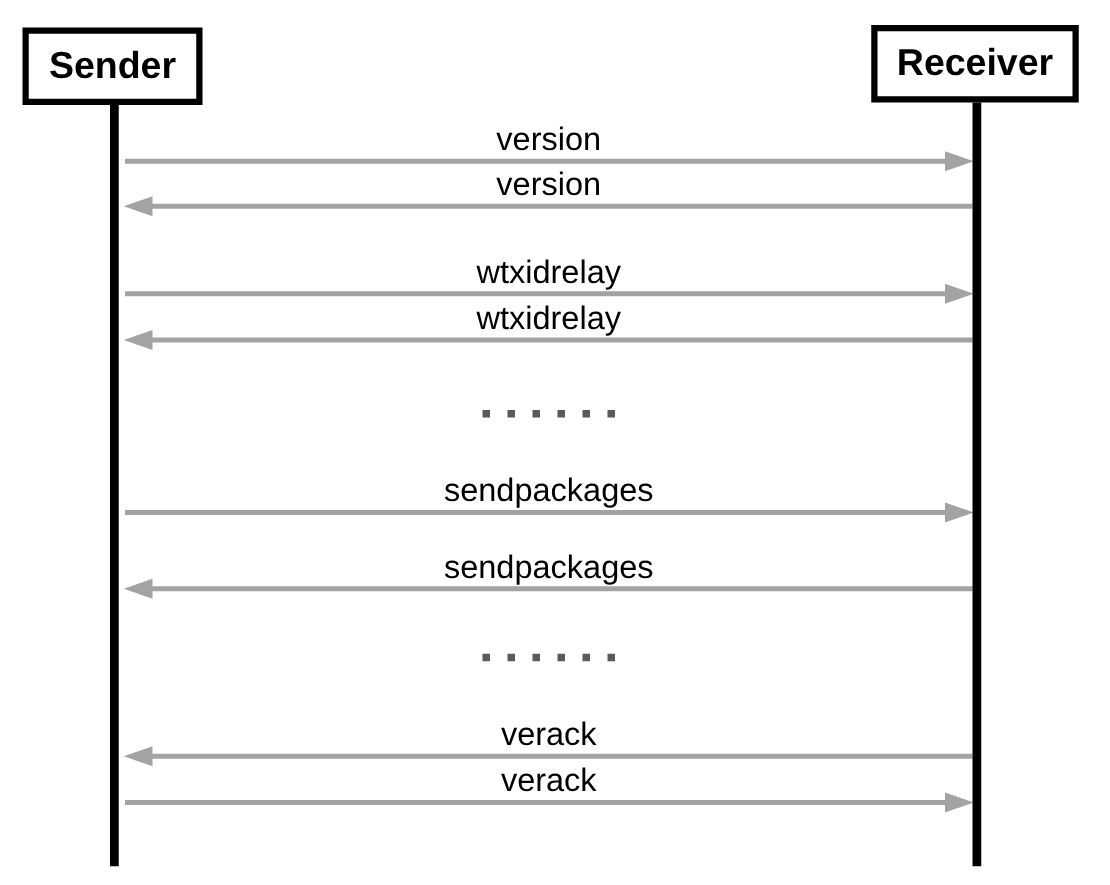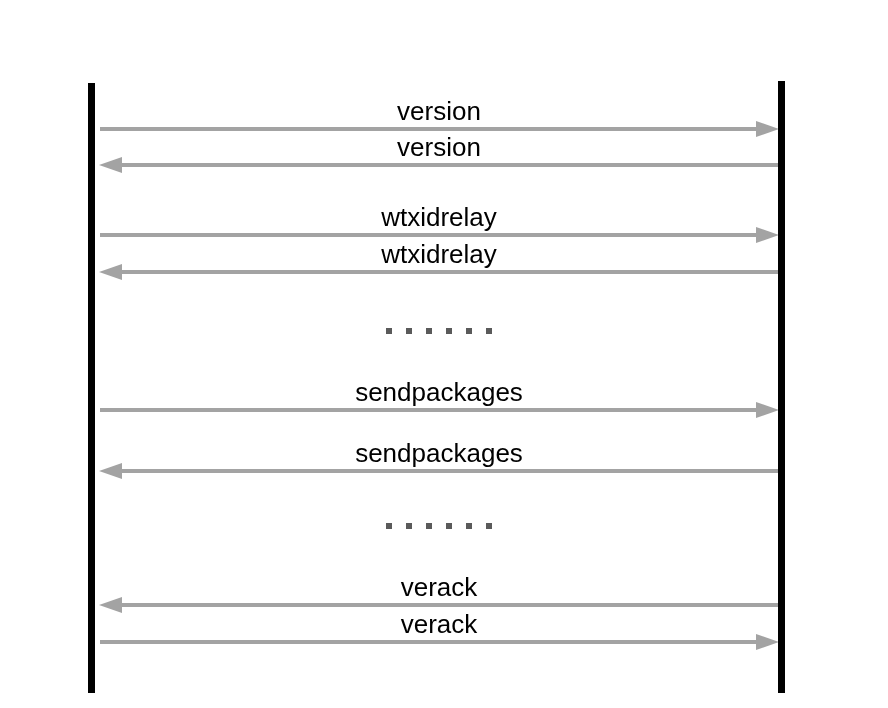--- a/index.html
+++ b/index.html
@@ -89,21 +89,27 @@
     height: 6px;
     background: var(--dot, #5a5a5a);
     display: inline-block;
   }
 </style>
 </head>
 <body>
 
 <div class="canvas" style="--arrow: #a3a3a3; --lifeline: #000000; --box-border: #000000; --label-text: #000000; --dot: #5a5a5a; --bg: #ffffff;">
 
+  <div class="actor-box sender">
+    <span class="actor-label">Sender</span>
+  </div>
 
+  <div class="actor-box receiver">
+    <span class="actor-label">Receiver</span>
+  </div>
 
   <div class="lifeline left"></div>
   <div class="lifeline right"></div>
 
   <div id="messages">
       <div class="msg right" style="top: 129px;">
         <div class="label">version</div>
         <div class="line"></div>
         <div class="head"></div>
       </div>

